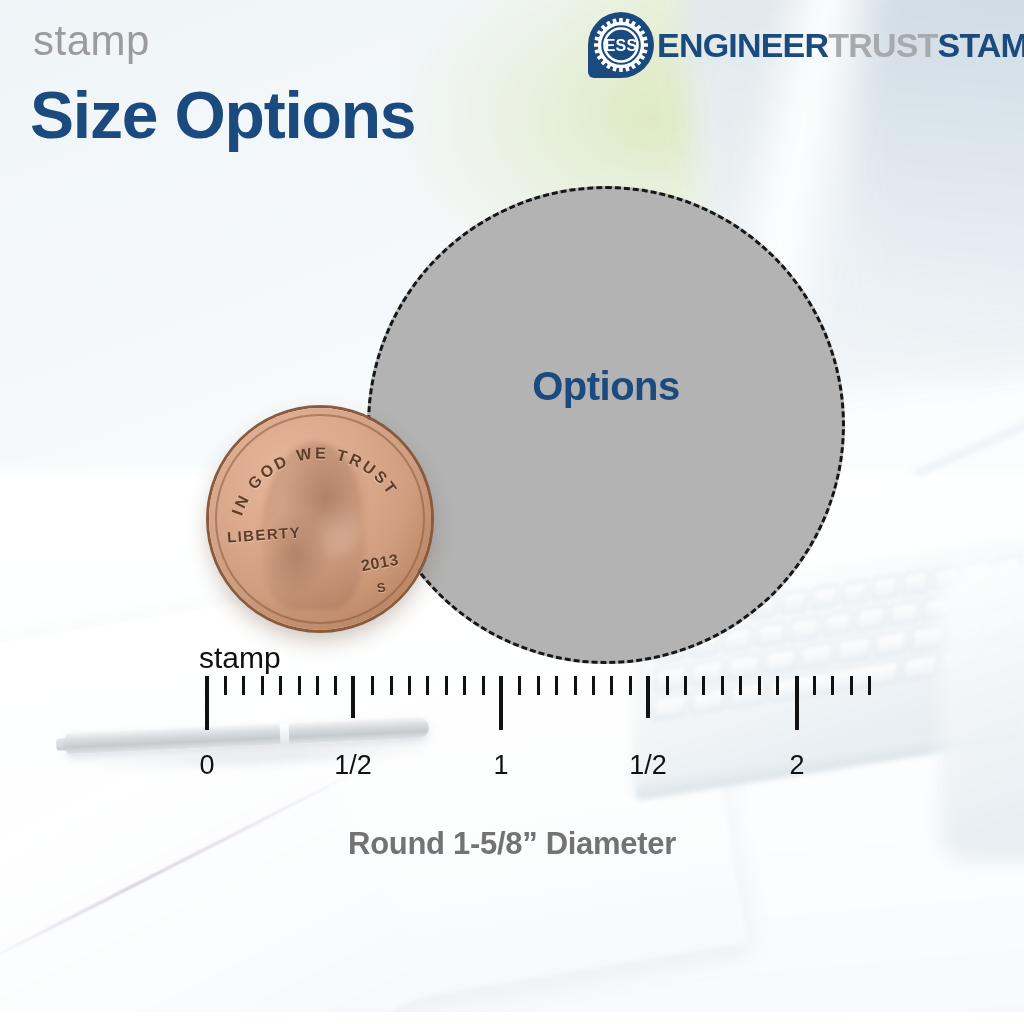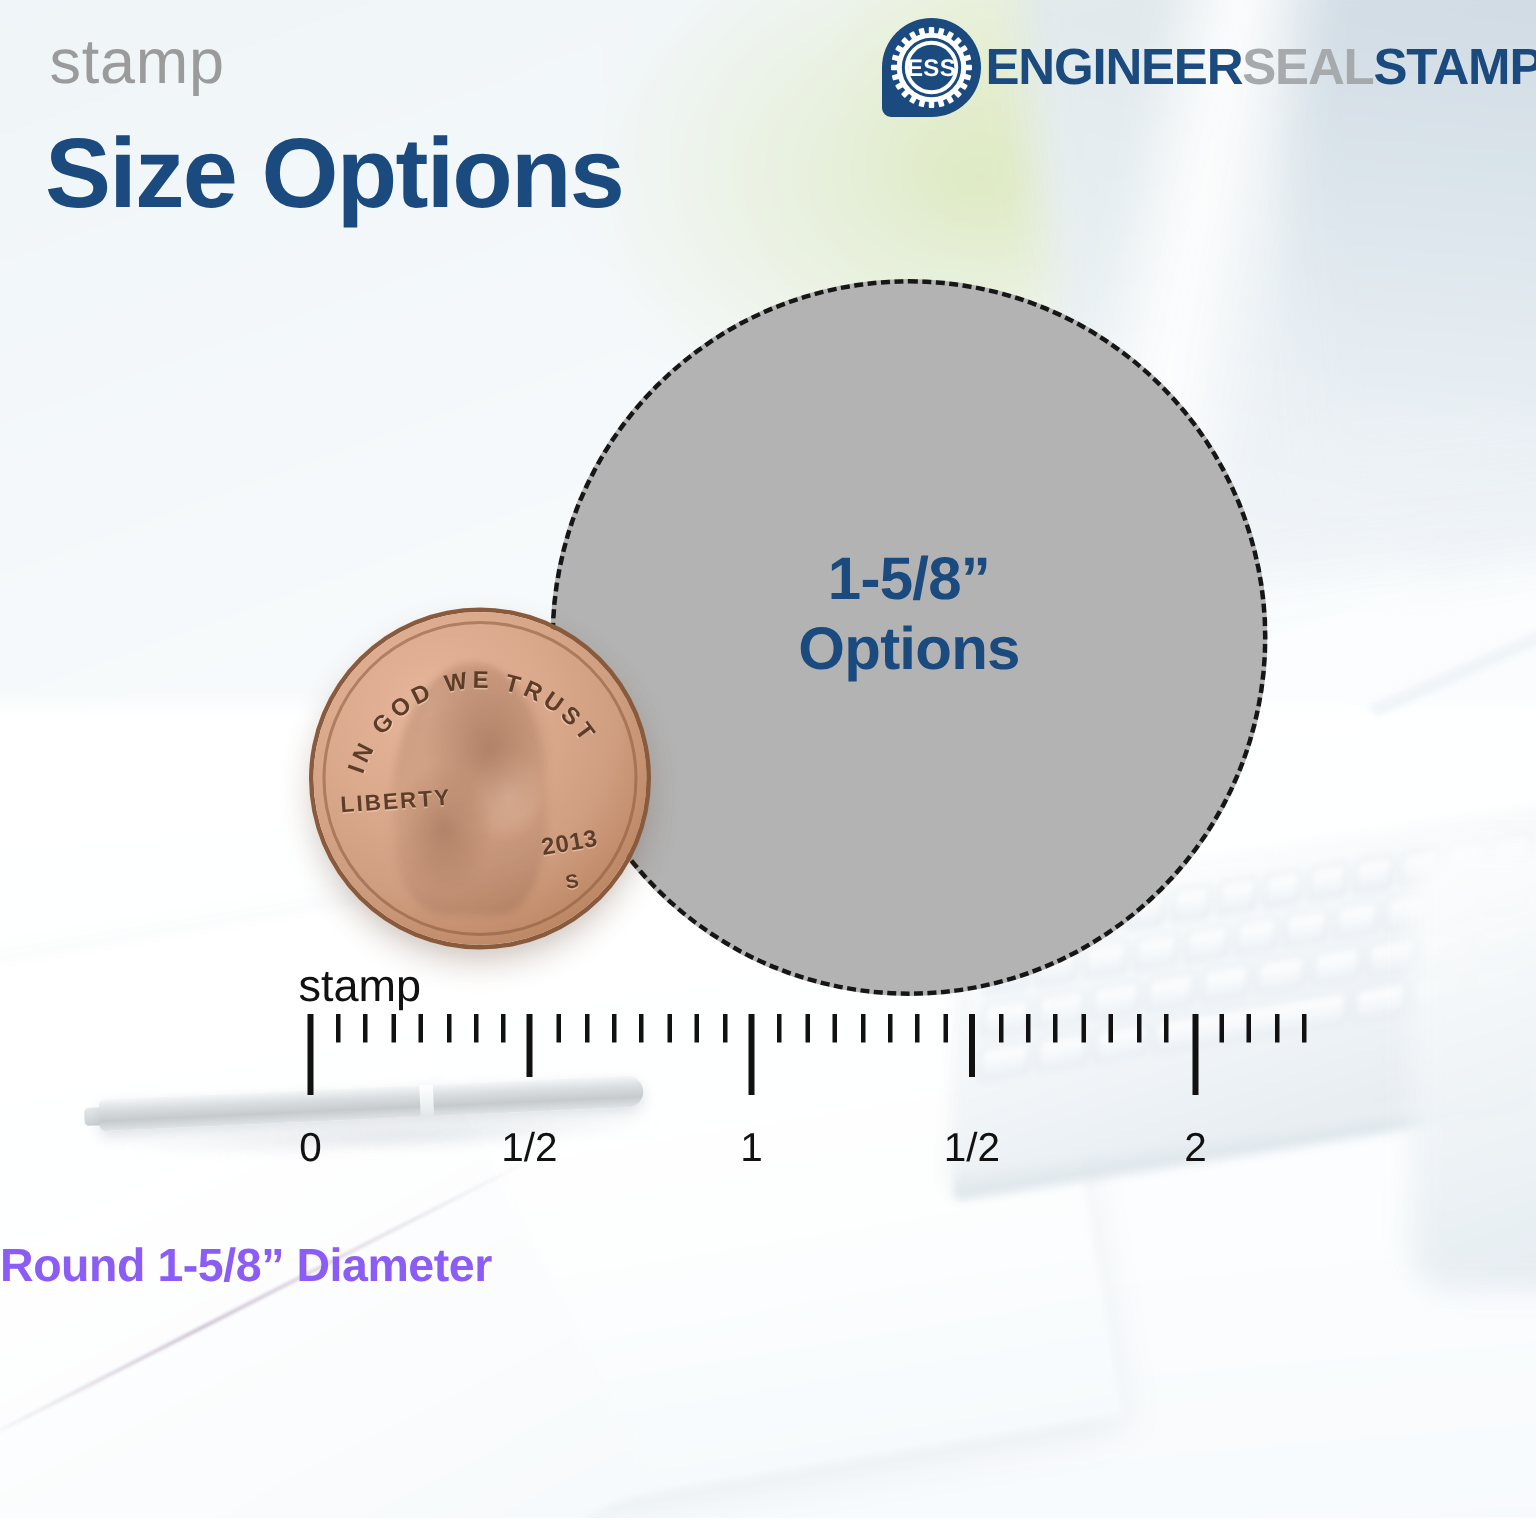--- a/index.html
+++ b/index.html
@@ -345,21 +345,22 @@
     left: 199px; top: 643px;
     color: #111111;
     font-size: 30px;
     line-height: 1;
   }
 
   
   .caption {
     position: absolute;
     left: 0; right: 0; top: 826px;
-    color: #8b5cf6;
+    text-align: center;
+    color: #737373;
     font-size: 31px;
     font-weight: 700;
     letter-spacing: -0.3px;
   }
 </style>
 </head>
 <body>
 
 <div id="stage">
 
@@ -469,27 +470,26 @@
             <use href="#teeth" transform="rotate(330)"></use>
             <use href="#teeth" transform="rotate(345)"></use>
           </g>
           <circle cx="0" cy="0" r="21.5" fill="none" stroke="#ffffff" stroke-width="3.4"></circle>
           <circle cx="0" cy="0" r="16.5" fill="none" stroke="#ffffff" stroke-width="2.6"></circle>
           <text x="0" y="5.6" text-anchor="middle" font-family="Liberation Sans, sans-serif" font-size="16" font-weight="700" fill="#ffffff" letter-spacing="0.2">ESS</text>
         </g>
       </svg>
     </div>
     <div class="logo-word">
-      <span class="lw-engineer">ENGINEER</span><span class="lw-seal">SEAL</span><span class="lw-stamps">STAMPS</span>
+      <span class="lw-engineer">ENGINEER</span><span class="lw-seal">TRUST</span><span class="lw-stamps">STAMPS</span>
     </div>
   </div>
 
   <div class="stamp-circle">
     <div class="stamp-label">
-      <span class="l1">1-5/8”</span>
       <span class="l2">Options</span>
     </div>
   </div>
 
   <div class="penny">
     <div class="rim"></div>
     <div class="bust-silhouette"></div>
     <div class="bust"></div>
     <div class="txt t-trust">
       <svg viewBox="0 0 222 222" width="222" height="222" aria-hidden="true">

